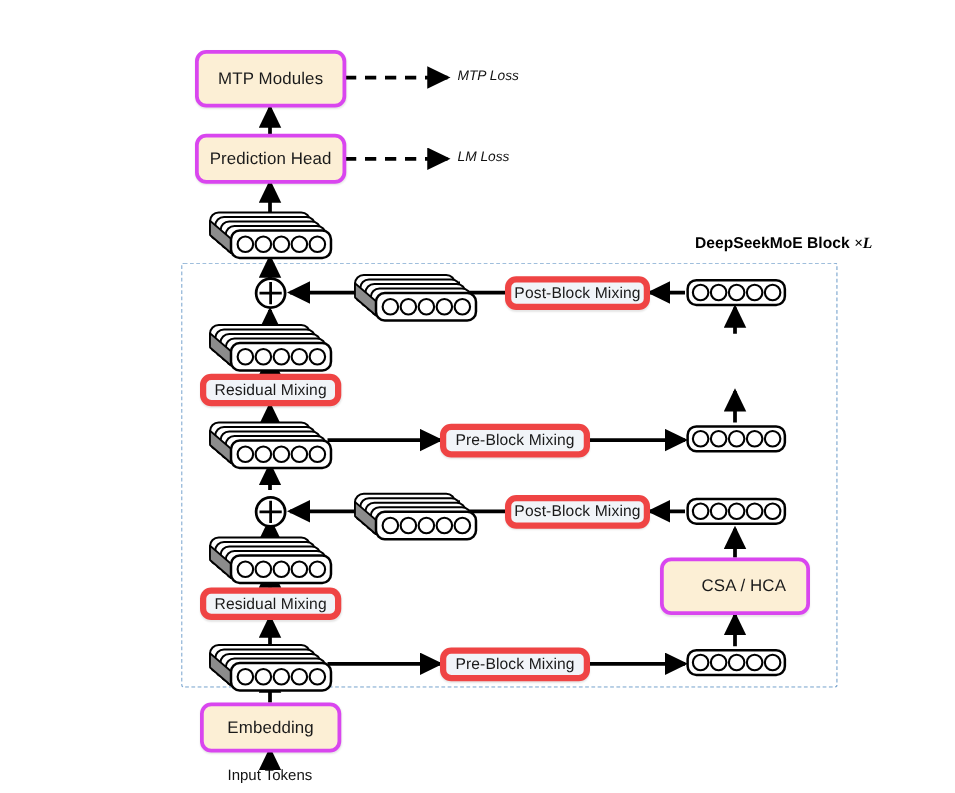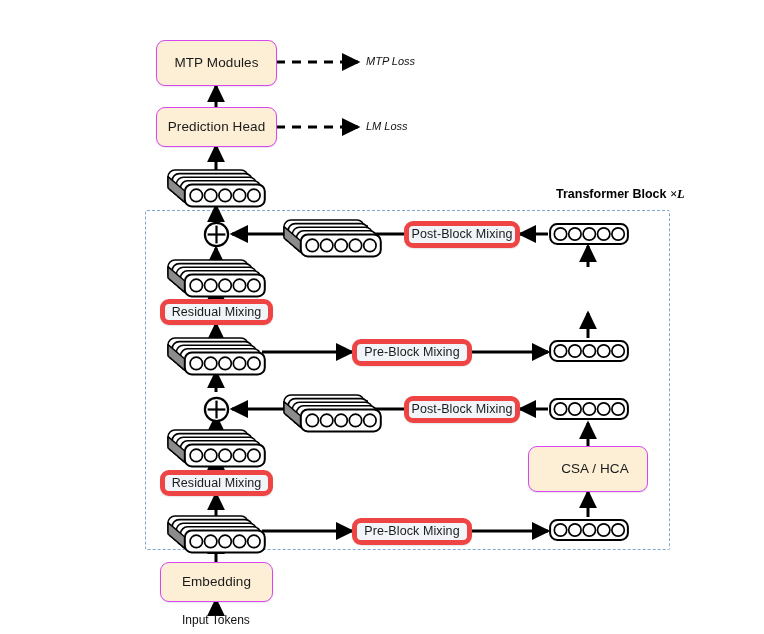--- a/index.html
+++ b/index.html
@@ -16,21 +16,21 @@
   
   .node{position:absolute;box-sizing:border-box;}
 
   
   .box{
     display:flex;align-items:center;justify-content:center;
     border-radius:9px;font-size:13.5px;letter-spacing:.1px;
     text-align:center;line-height:1.15;
     box-shadow:0 1px 1.5px rgba(0,0,0,.10);
   }
-  .box.cream{background:#fcefd5;border:1px solid #d946ef;}
+  .box.cream{background:#fcefd5;border:3px solid #d946ef;}
   .box.blue{background:#f1f4f8;border:5px solid #ef4444;}
 
   
   .dashregion{
     border:1.3px dashed #7fa8d0;border-radius:2px;background:transparent;
   }
   .region-label{
     position:absolute;font-size:12.5px;font-weight:bold;color:#000;
     white-space:nowrap;
   }
@@ -48,21 +48,21 @@
   .plus{position:absolute;}
 </style>
 </head>
 <body>
 
 <div id="canvas">
 
   <div class="node dashregion" style="left:145px;top:210px;width:525px;height:340px;"></div>
 
   <div class="region-label" style="left:556px;top:187px;">
-    <span>Transformer Block </span><i>×L</i>
+    <span>DeepSeekMoE Block </span><i>×L</i>
   </div>
 
   <svg class="wires">
     <defs>
       <marker id="ah" markerWidth="7" markerHeight="7" refX="5.4" refY="3" orient="auto" markerUnits="strokeWidth">
         <path d="M0,0 L6.2,3 L0,6 z" fill="#000"></path>
       </marker>
       <marker id="ahd" markerWidth="7" markerHeight="7" refX="5.4" refY="3" orient="auto" markerUnits="strokeWidth">
         <path d="M0,0 L6.2,3 L0,6 z" fill="#000"></path>
       </marker>

